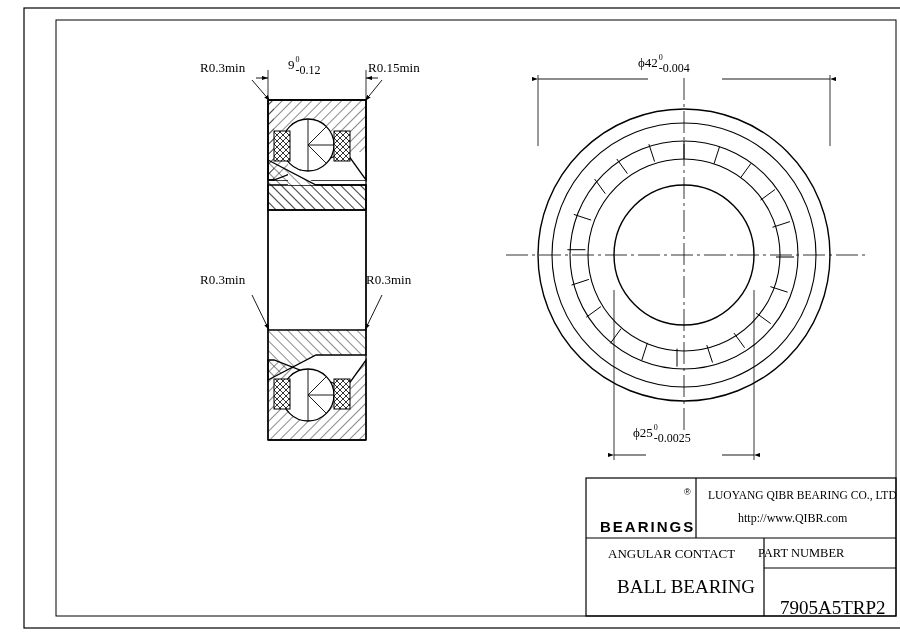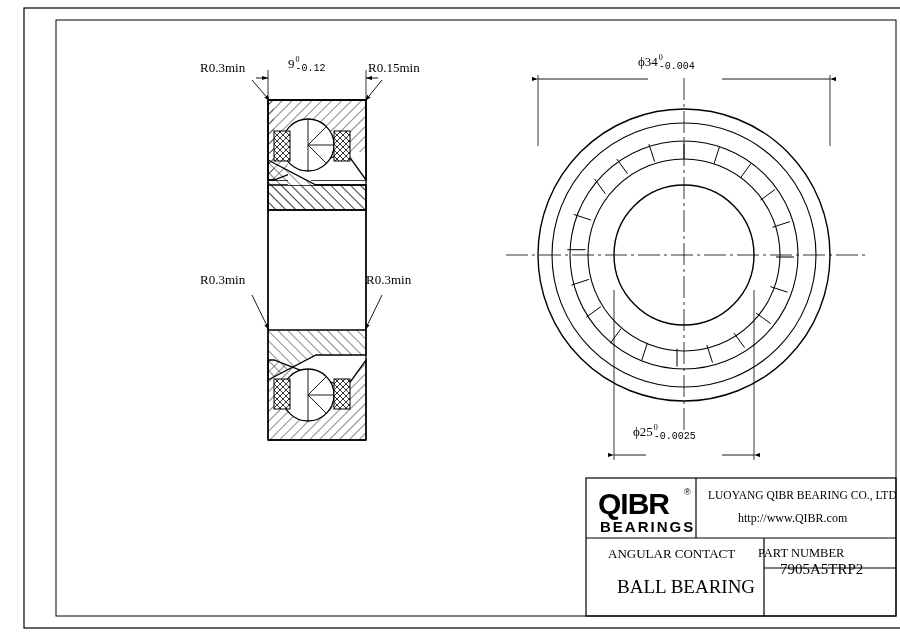--- a/index.html
+++ b/index.html
@@ -7,21 +7,21 @@
     width:900px;height:636px;
     background:#ffffff;
     font-family:"Liberation Serif", serif;
     overflow:hidden;
   }
   #sheet{position:relative;width:820px;height:636px;margin-left:16px;}
   svg.drawing{position:absolute;left:0;top:0;width:900px;height:636px;}
   .lbl{position:absolute;font-family:"Liberation Serif", serif;color:#000;white-space:nowrap;}
   .tol{display:inline-block;vertical-align:middle;line-height:1.02;text-align:left;margin-left:1px;}
   .tol .t{display:block;font-size:8px;}
-  .tol .b{display:block;font-size:10px;font-family:Liberation Mono, monospace;}
+  .tol .b{display:block;font-size:12px;}
   
   .tb{position:absolute;font-family:"Liberation Serif", serif;color:#000;white-space:nowrap;}
   .logo{position:absolute;font-family:"Liberation Sans", sans-serif;font-weight:bold;letter-spacing:-1px;}
 </style>
 </head>
 <body>
 
 <div id="sheet">
 
   <svg class="drawing" viewBox="0 0 900 636">
@@ -184,33 +184,32 @@
   <div class="lbl" style="left:184px;top:60px;font-size:13px;">R0.3min</div>
   <div class="lbl" style="left:352px;top:60px;font-size:13px;">R0.15min</div>
   <div class="lbl" style="left:184px;top:272px;font-size:13px;">R0.3min</div>
   <div class="lbl" style="left:350px;top:272px;font-size:13px;">R0.3min</div>
 
   <div class="lbl" style="left:272px;top:56px;font-size:13px;">
     <span>9</span><span class="tol"><span class="t">0</span><span class="b">-0.12</span></span>
   </div>
 
   <div class="lbl" style="left:622px;top:54px;font-size:13px;">
-    <span>ϕ</span><span>34</span><span class="tol"><span class="t">0</span><span class="b">-0.004</span></span>
+    <span>ϕ</span><span>42</span><span class="tol"><span class="t">0</span><span class="b">-0.004</span></span>
   </div>
 
   <div class="lbl" style="left:617px;top:424px;font-size:13px;">
     <span>ϕ</span><span>25</span><span class="tol"><span class="t">0</span><span class="b">-0.0025</span></span>
   </div>
 
-  <div class="logo" style="left:582px;top:487px;font-size:30px;"><span>QIBR</span></div>
   <div class="tb" style="left:668px;top:487px;font-size:9px;font-family:'Liberation Sans',sans-serif;">®</div>
   <div class="tb" style="left:584px;top:518px;font-size:15px;letter-spacing:2px;font-family:'Liberation Sans',sans-serif;font-weight:bold;">BEARINGS</div>
 
   <div class="tb" style="left:692px;top:489px;font-size:11.5px;">LUOYANG QIBR BEARING CO., LTD</div>
   <div class="tb" style="left:722px;top:511px;font-size:12px;">http://www.QIBR.com</div>
 
   <div class="tb" style="left:592px;top:546px;font-size:13px;">ANGULAR CONTACT</div>
   <div class="tb" style="left:601px;top:576px;font-size:19px;">BALL BEARING</div>
 
   <div class="tb" style="left:742px;top:546px;font-size:12.5px;">PART NUMBER</div>
-  <div class="tb" style="left:764px;top:561px;font-size:15px;">7905A5TRP2</div>
+  <div class="tb" style="left:764px;top:597px;font-size:19px;">7905A5TRP2</div>
 
 </div>
 
 </body></html>

